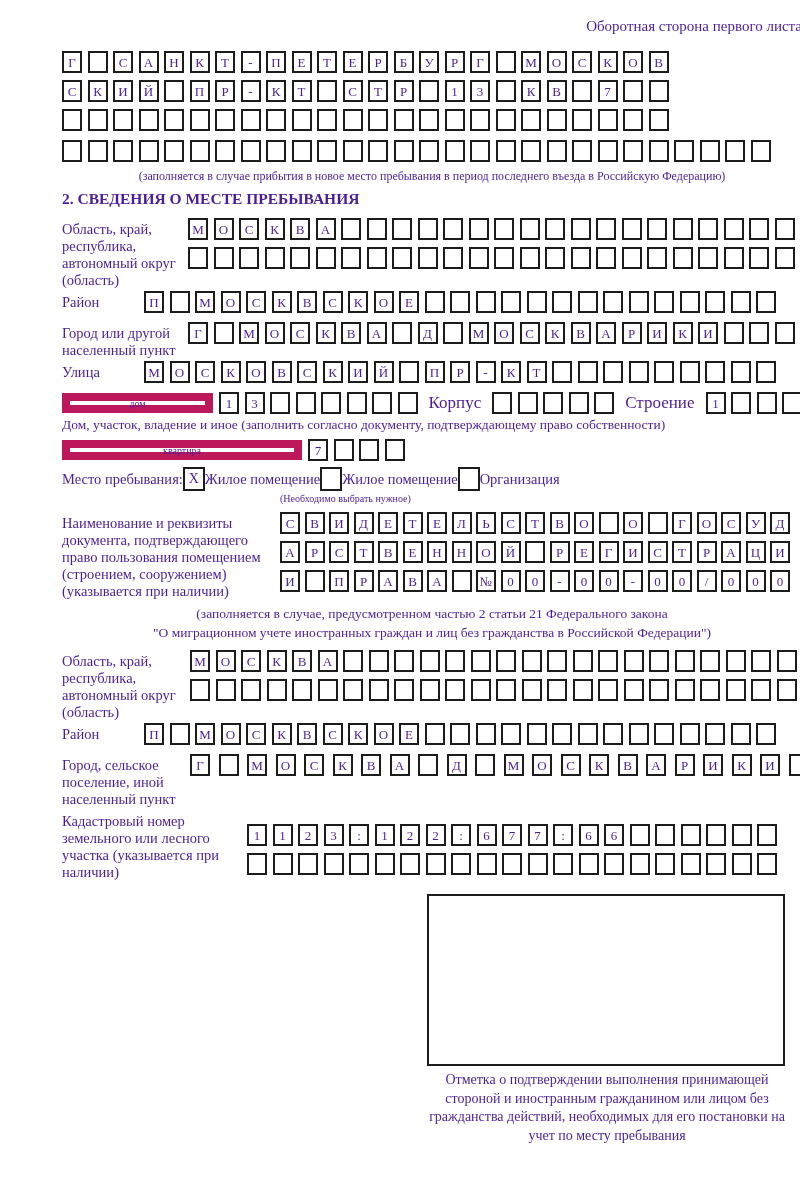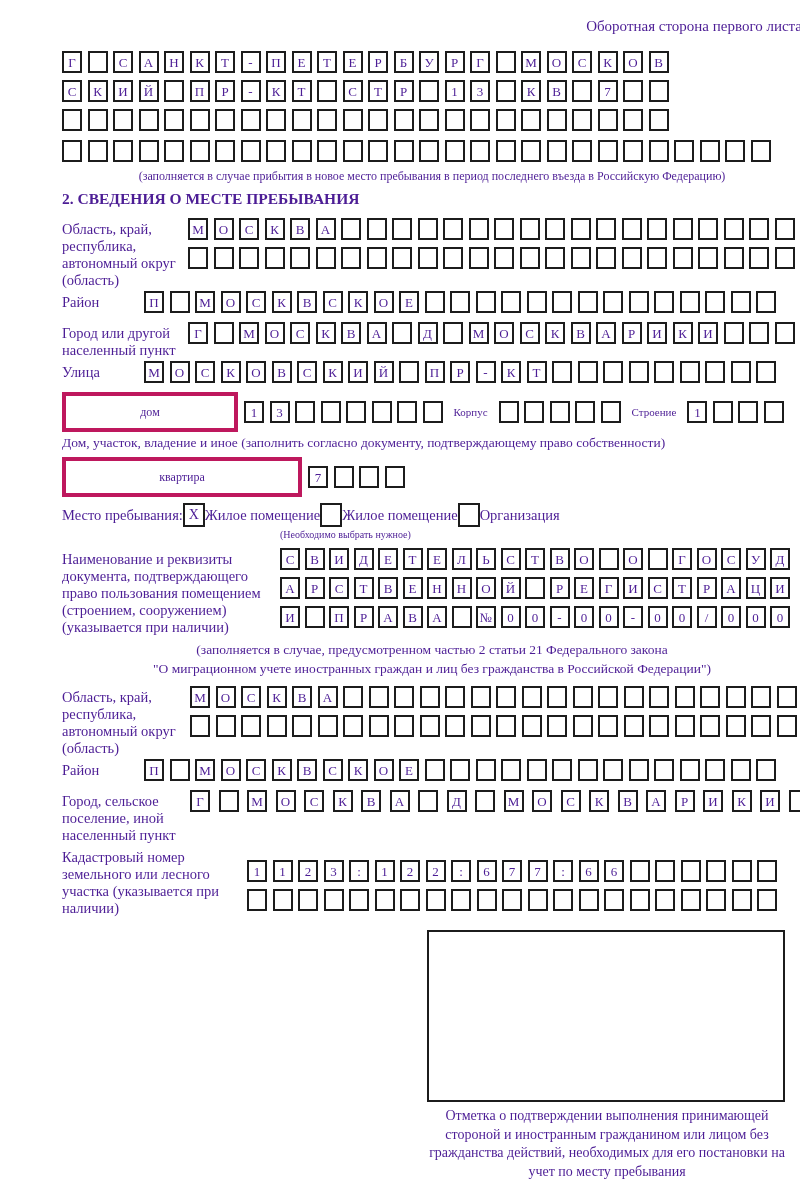--- a/index.html
+++ b/index.html
@@ -34,26 +34,26 @@
     display:flex; align-items:center; justify-content:center;
     font-size:13px; line-height:1;
   }
   .cell.cb { flex-basis:22px; width:22px; height:24px; font-size:14px; }
   .note { font-size:12px; }
   .center { text-align:center; }
   .sec-title { font-weight:bold; font-size:15.5px; margin:6px 0 10px 0; }
   .sub-title { text-align:center; font-weight:bold; font-size:15px; margin:10px 0 8px 0; }
   .inline-row { display:flex; align-items:center; gap:6px; margin-bottom:3px; }
   .wbox {
-    box-sizing:border-box; border:4px solid #be185d; height:40px;
-    display:flex; align-items:center; justify-content:center; font-size:12px;
+    box-sizing:border-box; border:8px solid #be185d; height:20px;
+    display:flex; align-items:center; justify-content:center; font-size:10px;
   }
   .wbox.dom { width:176px; }
   .wbox.kv  { width:240px; }
-  .inline-label { font-size:11px; padding:0 5px; }
+  .inline-label { font-size:17px; padding:0 5px; }
   .caption { font-size:13.5px; margin:1px 0 6px 0; }
   .stay-row { display:flex; align-items:center; gap:0; margin:6px 0 2px 0; font-size:14.5px; }
   .stay-note { font-size:10px; margin:0 0 8px 218px; }
   .fact-note { font-size:13.5px; text-align:center; line-height:19px; }
   .mb4 { margin-bottom:4px; } .mb6 { margin-bottom:6px; } .mb8 { margin-bottom:8px; }
   .stamp-wrap { margin-left:365px; width:360px; margin-top:12px; }
   .stamp-box { box-sizing:border-box; width:358px; height:172px; border:2px solid #1c1c1c; background:#fff; margin-bottom:5px; }
   .stamp-note { font-size:14px; text-align:center; line-height:18.5px; }
 </style>
 </head>

